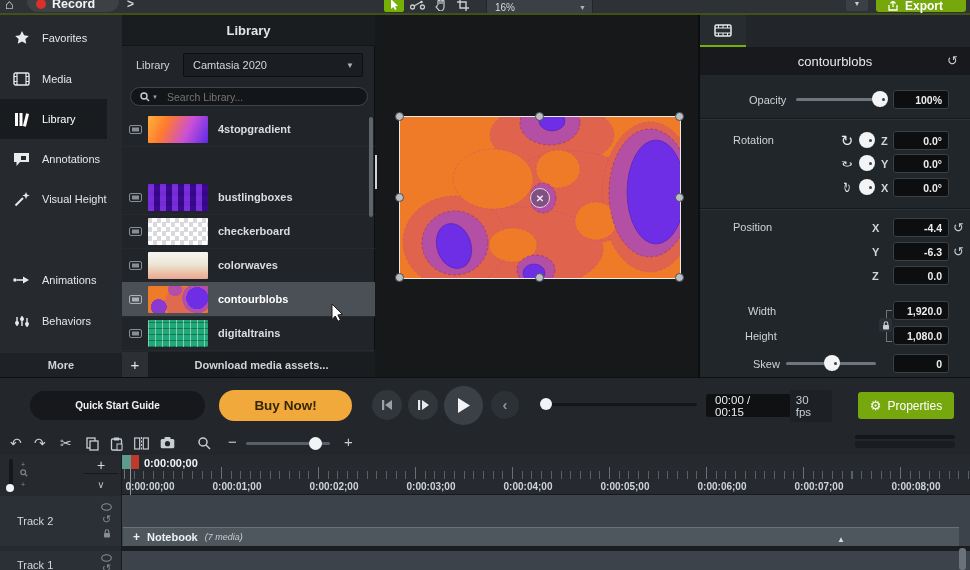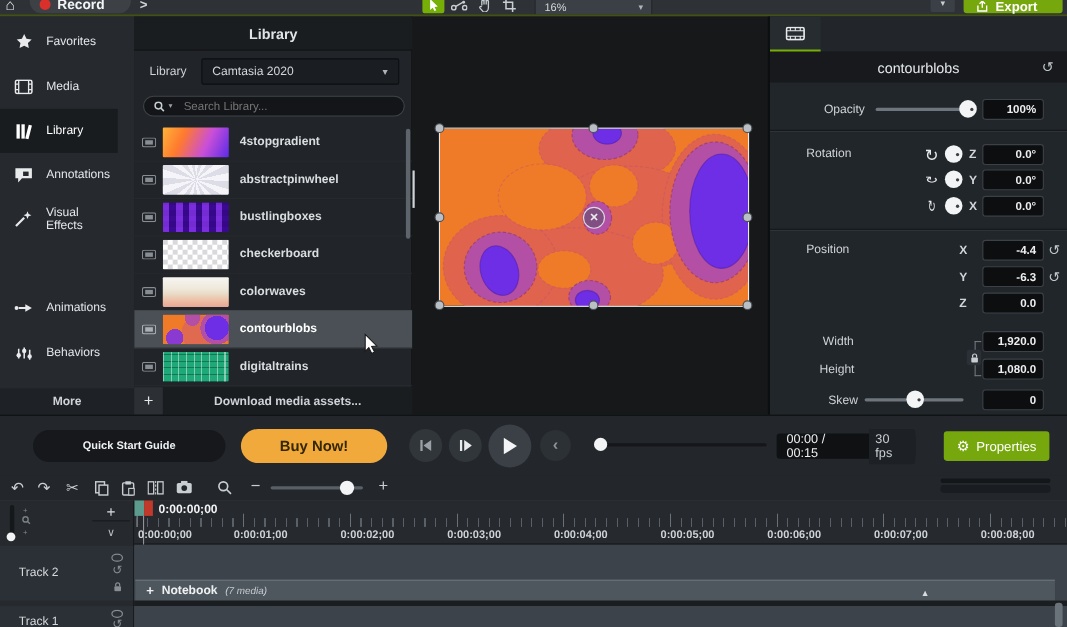--- a/index.html
+++ b/index.html
@@ -120,21 +120,21 @@
         </span>
       <span class="lbl">Annotations</span>
     </div>
     <div class="srow" style="top:164px;">
       <span class="ic">
           <svg width="16" height="16" viewBox="0 0 16 16">
             <path d="M1.5 14.5L9 7" stroke="#e8eaec" stroke-width="2"></path>
             <path d="M12 1l1 2.6 2.6 1-2.6 1-1 2.6-1-2.6-2.6-1 2.6-1z" fill="#e8eaec"></path>
           </svg>
         </span>
-      <span class="lbl">Visual Effects</span>
+      <span class="lbl">Visual Height</span>
     </div>
     <div class="srow" style="top:245px;">
       <span class="ic">
           <svg width="17" height="10" viewBox="0 0 17 10">
             <circle cx="2" cy="5" r="1.8" fill="#e8eaec"></circle>
             <path d="M4 5h7" stroke="#e8eaec" stroke-width="1.6"></path>
             <path d="M10 1.5L16 5l-6 3.5z" fill="#e8eaec"></path>
           </svg>
         </span>
       <span class="lbl">Animations</span>
@@ -174,28 +174,20 @@
     </div>
 
     <div class="abs" style="left:0;top:97px;width:253px;height:240px;overflow:hidden;">
       <div class="arow" style="top:0;">
         <svg class="filmic" width="13" height="9" viewBox="0 0 13 9">
             <rect x="0.5" y="0.5" width="12" height="8" rx="1.5" fill="none" stroke="#878d93"></rect>
             <rect x="3" y="2.5" width="7" height="4" fill="#878d93"></rect>
           </svg>
         <span class="thumb" style="background:linear-gradient(115deg,#ffb23a 0%,#ff7a2e 30%,#c94fd8 65%,#5b2be8 100%);"></span>
         <span class="name">4stopgradient</span>
-      </div>
-      <div class="arow" style="top:34px;">
-        <svg class="filmic" width="13" height="9" viewBox="0 0 13 9">
-            <rect x="0.5" y="0.5" width="12" height="8" rx="1.5" fill="none" stroke="#878d93"></rect>
-            <rect x="3" y="2.5" width="7" height="4" fill="#878d93"></rect>
-          </svg>
-        <span class="thumb" style="background:repeating-conic-gradient(from 8deg at 50% 50%,#dcdde6 0 14deg,#f5f5f9 14deg 28deg);"></span>
-        <span class="name">abstractpinwheel</span>
       </div>
       <div class="arow" style="top:102px;">
         <svg class="filmic" width="13" height="9" viewBox="0 0 13 9">
             <rect x="0.5" y="0.5" width="12" height="8" rx="1.5" fill="none" stroke="#878d93"></rect>
             <rect x="3" y="2.5" width="7" height="4" fill="#878d93"></rect>
           </svg>
         <span class="thumb" style="background:repeating-conic-gradient(#ffffff 0 25%,#d9d9dd 0 50%) 0 0/9px 9px;"></span>
         <span class="name">checkerboard</span>
       </div>
       <div class="arow" style="top:68px;">

